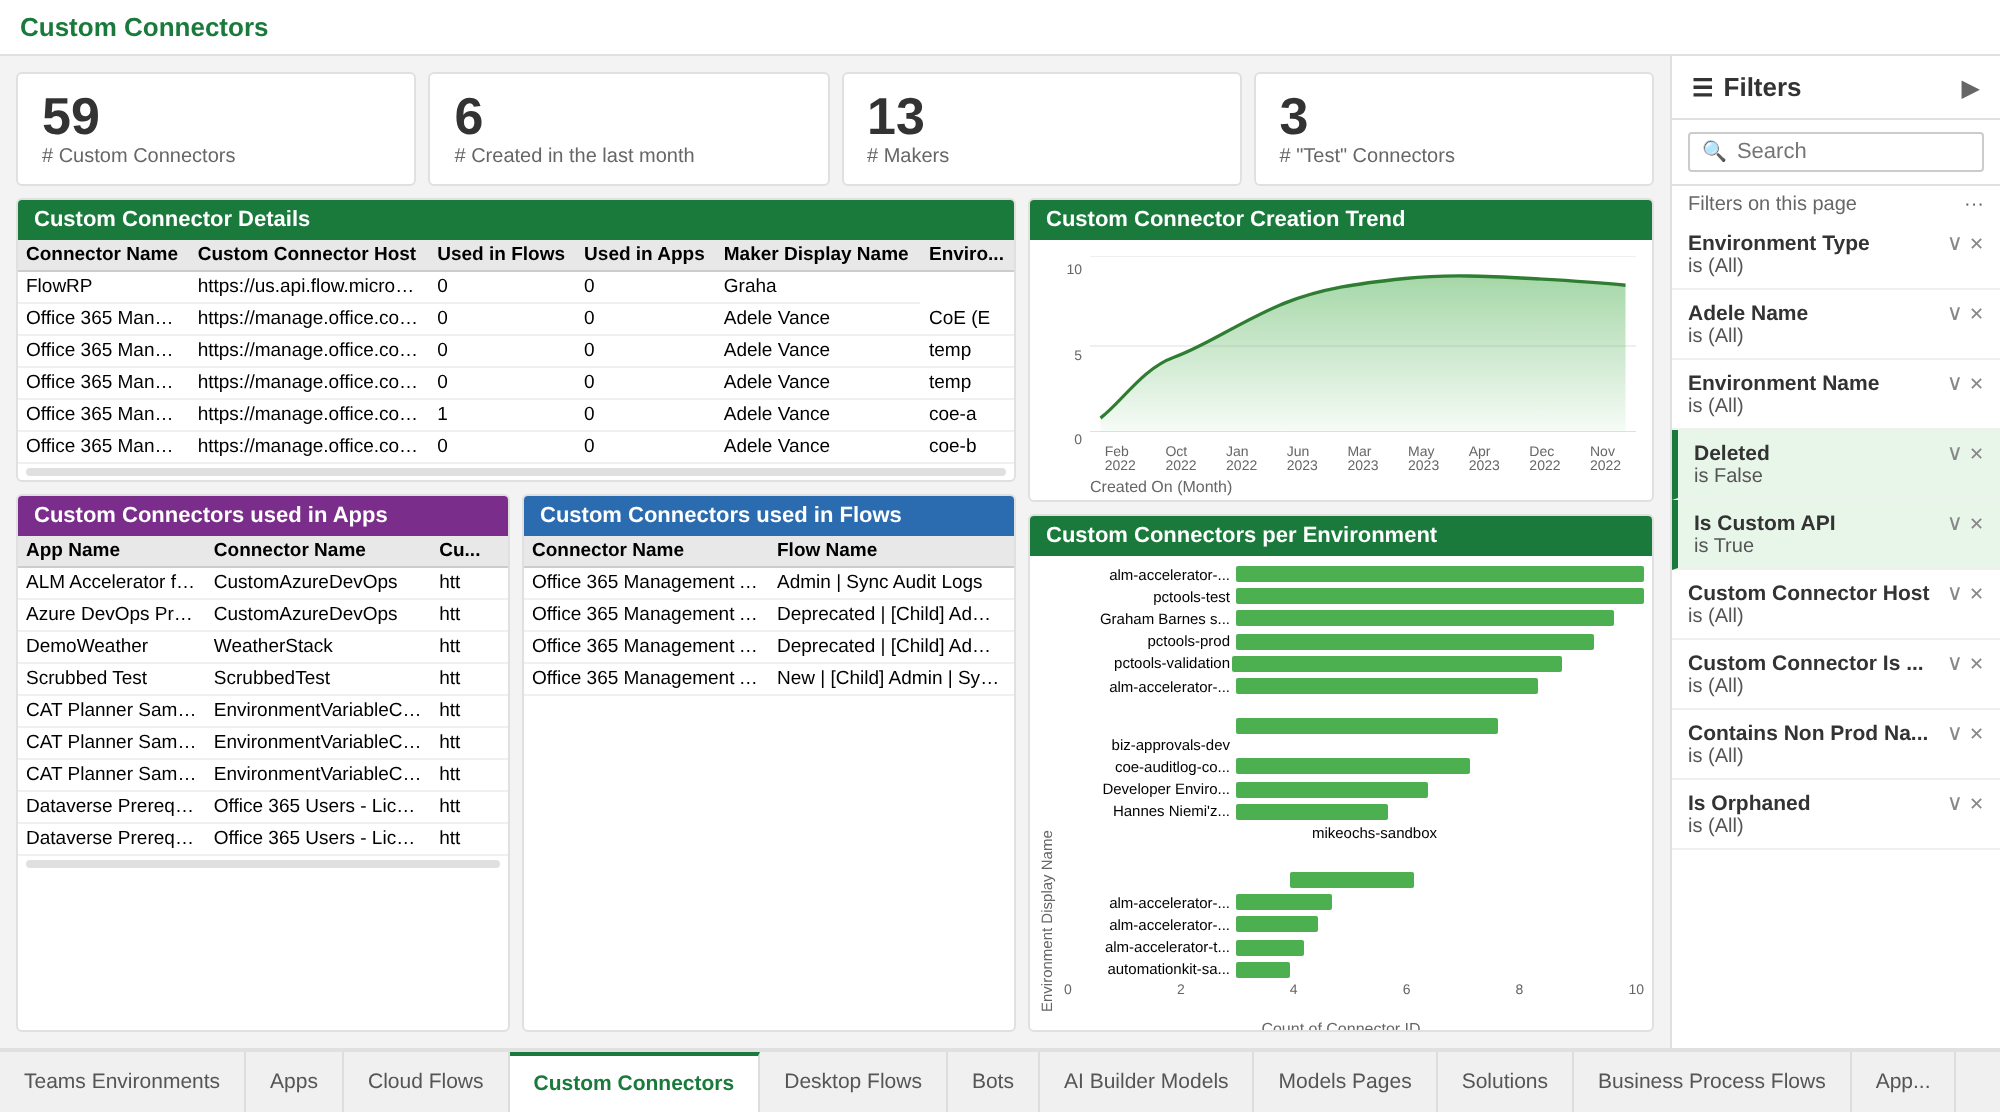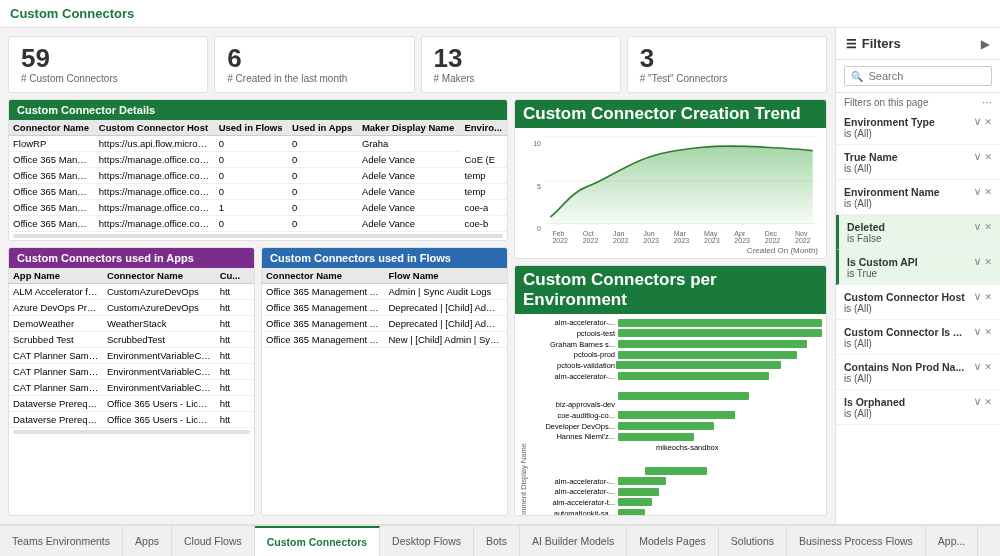--- a/index.html
+++ b/index.html
@@ -37,21 +37,21 @@
     .data-table th { background: #e8e8e8; padding: 2px 4px; text-align: left; font-weight: 600; border-bottom: 1px solid #ccc; white-space: nowrap; }
     .data-table td { padding: 2px 4px; border-bottom: 1px solid #f0f0f0; white-space: nowrap; overflow: hidden; text-overflow: ellipsis; max-width: 100px; }
 
     .bottom-tables { display: flex; gap: 6px; }
     .bottom-table-wrapper { flex: 1; overflow: hidden; }
 
     
     .right-panel { flex: 1; display: flex; flex-direction: column; gap: 6px; overflow: hidden; }
 
     .chart-box { background: #fff; border: 1px solid #e0e0e0; border-radius: 3px; overflow: hidden; }
-    .chart-title { background: #1a7a3c; color: #fff; padding: 4px 8px; font-weight: 700; font-size: 17px; }
+    .chart-title { background: #1a7a3c; color: #fff; padding: 4px 8px; font-weight: 700; font-size: 11px; }
 
     .trend-chart { padding: 8px; height: 130px; position: relative; }
 
     
     .filters-panel { width: 165px; background: #fff; border-left: 1px solid #e0e0e0; display: flex; flex-direction: column; overflow: hidden; }
     .filters-header { display: flex; align-items: center; justify-content: space-between; padding: 8px 10px; border-bottom: 1px solid #e0e0e0; background: #fff; }
     .filters-title { font-size: 13px; font-weight: 600; color: #333; display: flex; align-items: center; gap: 5px; }
     .filters-expand { color: #666; font-size: 12px; cursor: pointer; }
 
     .filter-search { padding: 6px 8px; border-bottom: 1px solid #e0e0e0; }
@@ -314,21 +314,21 @@
                 <span>Feb<br>2022</span>
                 <span>Oct<br>2022</span>
                 <span>Jan<br>2022</span>
                 <span>Jun<br>2023</span>
                 <span>Mar<br>2023</span>
                 <span>May<br>2023</span>
                 <span>Apr<br>2023</span>
                 <span>Dec<br>2022</span>
                 <span>Nov<br>2022</span>
               </div>
-              <div style="text-align:right; font-size:8px; color:#666; margin-top:2px;">Created On (Month)</div>
+              <div style="text-align:left; font-size:8px; color:#666; margin-top:2px;">Created On (Month)</div>
             </div>
           </div>
         </div>
 
         <div class="chart-box" style="flex:1; overflow:hidden;">
           <div class="chart-title">Custom Connectors per Environment</div>
           <div style="display:flex; padding:4px; gap:2px; height: calc(100% - 25px); overflow:hidden;">
             <div style="writing-mode:vertical-rl; transform:rotate(180deg); font-size:7.5px; color:#666; white-space:nowrap; display:flex; align-items:center;">Environment Display Name</div>
             <div style="flex:1; overflow:hidden;">
               <div id="bar-chart-area" style="display:flex; flex-direction:column; gap:1px; height:calc(100% - 16px); justify-content:space-around;">
@@ -358,21 +358,21 @@
                   </div>
                   <div style="display: flex; align-items: center; gap: 3px; font-size: 7.5px;">
                     <span style="width: 85px; text-align: right; overflow: hidden; text-overflow: ellipsis; white-space: nowrap; flex-shrink: 0; margin-top: 18px;">biz-approvals-dev</span>
                     <div style="height: 8px; width: 44.7059%; background: rgb(76, 175, 80); border-radius: 1px; min-width: 2px;"></div>
                   </div>
                   <div style="display: flex; align-items: center; gap: 3px; font-size: 7.5px;">
                     <span style="width: 85px; text-align: right; overflow: hidden; text-overflow: ellipsis; white-space: nowrap; flex-shrink: 0;">coe-auditlog-co...</span>
                     <div style="height: 8px; width: 40%; background: rgb(76, 175, 80); border-radius: 1px; min-width: 2px;"></div>
                   </div>
                   <div style="display: flex; align-items: center; gap: 3px; font-size: 7.5px;">
-                    <span style="width: 85px; text-align: right; overflow: hidden; text-overflow: ellipsis; white-space: nowrap; flex-shrink: 0;">Developer DevOps...</span>
+                    <span style="width: 85px; text-align: right; overflow: hidden; text-overflow: ellipsis; white-space: nowrap; flex-shrink: 0;">Developer Enviro...</span>
                     <div style="height: 8px; width: 32.9412%; background: rgb(76, 175, 80); border-radius: 1px; min-width: 2px;"></div>
                   </div>
                   <div style="display: flex; align-items: center; gap: 3px; font-size: 7.5px;">
                     <span style="width: 85px; text-align: right; overflow: hidden; text-overflow: ellipsis; white-space: nowrap; flex-shrink: 0;">Hannes Niemi'z...</span>
                     <div style="height: 8px; width: 25.8824%; background: rgb(76, 175, 80); border-radius: 1px; min-width: 2px;"></div>
                   </div>
                   <div style="display: flex; align-items: center; gap: 15px; font-size: 7.5px; flex-direction: column;">
                     <span style="width: 85px; text-align: right; overflow: hidden; text-overflow: ellipsis; white-space: nowrap; flex-shrink: 0;">mikeochs-sandbox</span>
                     <div style="height: 8px; width: 21.1765%; background: rgb(76, 175, 80); border-radius: 1px; min-width: 2px;"></div>
                   </div>
@@ -436,21 +436,21 @@
             <div class="filter-item-name">Environment Type</div>
             <div class="filter-item-icons">
               <span style="cursor:pointer;">∨</span>
               <span style="cursor:pointer; font-size:9px;">✕</span>
             </div>
           </div>
           <div class="filter-item-value">is (All)</div>
         </div>
         <div class="filter-item">
           <div class="filter-item-header">
-            <div class="filter-item-name">True Name</div>
+            <div class="filter-item-name">Adele Name</div>
             <div class="filter-item-icons">
               <span style="cursor:pointer;">∨</span>
               <span style="cursor:pointer; font-size:9px;">✕</span>
             </div>
           </div>
           <div class="filter-item-value">is (All)</div>
         </div>
         <div class="filter-item">
           <div class="filter-item-header">
             <div class="filter-item-name">Environment Name</div>

